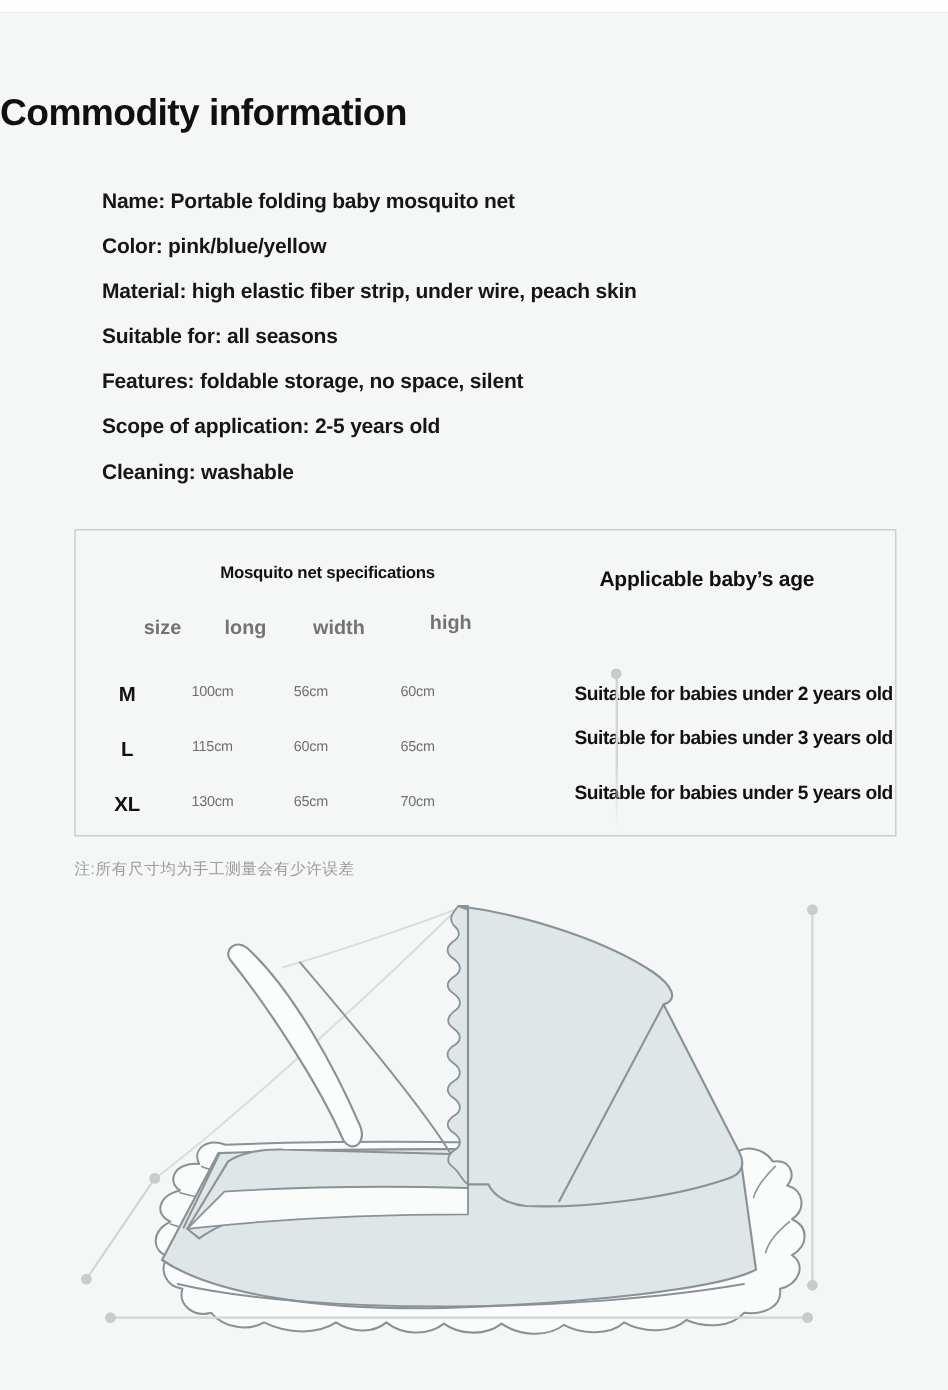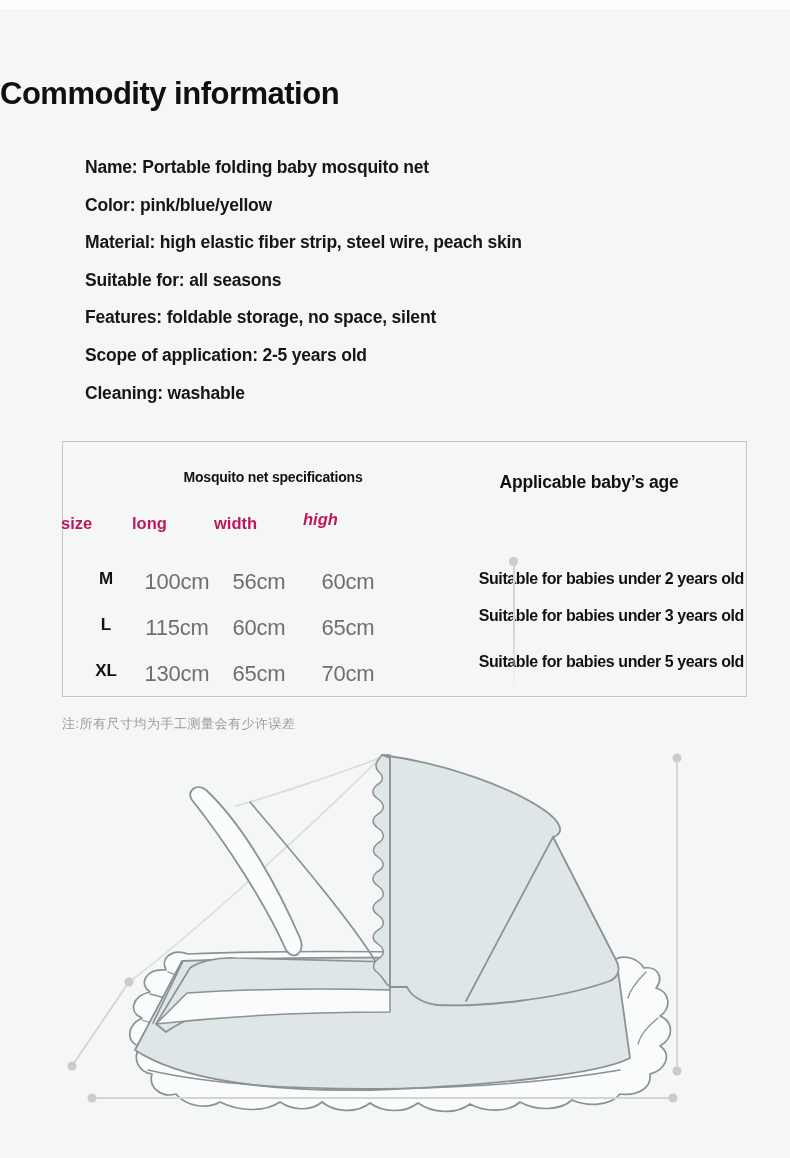--- a/index.html
+++ b/index.html
@@ -21,55 +21,55 @@
     font-size:17.5px;font-weight:700;color:#161616;letter-spacing:-0.2px;
     white-space:nowrap;
   }
   .spec-table{
     left:62px;top:441px;width:685px;height:256px;
     border:1px solid #c3c5c5;box-sizing:border-box;
   }
   .spec-table .cell{position:absolute;white-space:nowrap;}
   .group-head{left:60px;top:27px;width:300px;text-align:center;font-size:14px;font-weight:700;color:#111;letter-spacing:-0.2px;}
   .age-head{left:376px;top:30px;width:300px;text-align:center;font-size:17.5px;font-weight:700;color:#111;letter-spacing:-0.2px;}
-  .col-head{width:90px;text-align:left;font-size:16.5px;font-weight:700;color:#be185d;}
+  .col-head{width:90px;text-align:right;font-size:16.5px;font-weight:700;color:#737373;}
   .size-val{width:90px;text-align:center;font-size:17px;font-weight:700;color:#111;}
-  .meas-val{width:90px;text-align:center;font-size:22px;font-weight:400;color:#6f6f6f;letter-spacing:-0.2px;}
+  .meas-val{width:90px;text-align:center;font-size:12px;font-weight:400;color:#6f6f6f;letter-spacing:-0.2px;}
   .age-row{right:2px;width:330px;text-align:right;font-size:16px;font-weight:700;color:#111;letter-spacing:-0.4px;}
   .note{left:62px;top:715px;font-size:13px;color:#9b9b9b;letter-spacing:0.5px;}
   .dim-vline{left:513px;top:562px;width:2px;height:128px;
     background:linear-gradient(#d2d4d5 55%, rgba(210,212,213,0));}
   .dim-vline-dot{left:509px;top:557px;width:9px;height:9px;border-radius:50%;background:#c9cbcc;}
   .illustration{left:40px;top:740px;}
 </style>
 </head>
 <body>
 
 <div class="abs top-strip"></div>
 
 <h1 class="abs page-title">Commodity information</h1>
 
 <div class="abs info-list">
   <div class="info-line">Name: Portable folding baby mosquito net</div>
   <div class="info-line">Color: pink/blue/yellow</div>
-  <div class="info-line">Material: high elastic fiber strip, steel wire, peach skin</div>
+  <div class="info-line">Material: high elastic fiber strip, under wire, peach skin</div>
   <div class="info-line">Suitable for: all seasons</div>
   <div class="info-line">Features: foldable storage, no space, silent</div>
   <div class="info-line">Scope of application: 2-5 years old</div>
   <div class="info-line">Cleaning: washable</div>
 </div>
 
 <div class="abs spec-table">
   <div class="cell group-head">Mosquito net specifications</div>
   <div class="cell age-head">Applicable baby’s age</div>
 
   <div class="cell col-head" style="left:-2px;top:72px;">size</div>
   <div class="cell col-head" style="left:69px;top:72px;">long</div>
   <div class="cell col-head" style="left:151px;top:72px;">width</div>
-  <div class="cell col-head" style="left:240px;top:68px;font-style:italic;">high</div>
+  <div class="cell col-head" style="left:240px;top:68px;">high</div>
 
   <div class="cell size-val" style="left:-2px;top:127px;">M</div>
   <div class="cell meas-val" style="left:69px;top:127px;">100cm</div>
   <div class="cell meas-val" style="left:151px;top:127px;text-align:center;">56cm</div>
   <div class="cell meas-val" style="left:240px;top:127px;">60cm</div>
   <div class="cell age-row" style="top:128px;">Suitable for babies under 2 years old</div>
 
   <div class="cell size-val" style="left:-2px;top:173px;">L</div>
   <div class="cell meas-val" style="left:69px;top:173px;">115cm</div>
   <div class="cell meas-val" style="left:151px;top:173px;">60cm</div>

